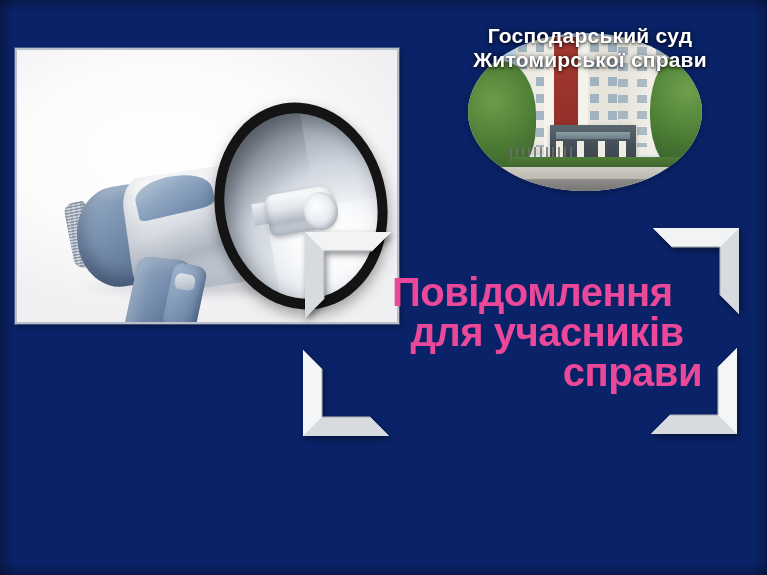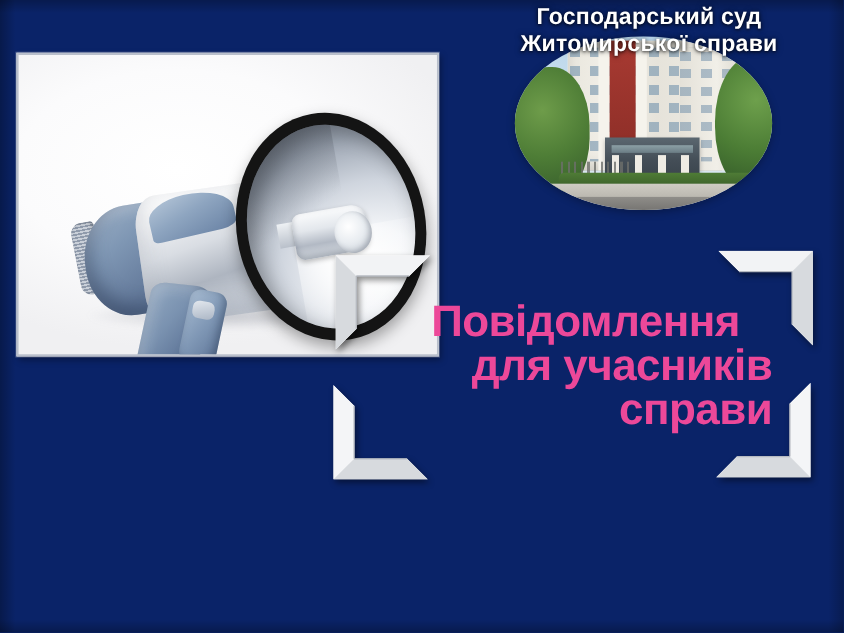--- a/index.html
+++ b/index.html
@@ -306,21 +306,21 @@
   .bracket svg { display:block; width:100%; height:100%; filter: drop-shadow(2px 3px 3px rgba(0,0,0,.45)); }
   .br-tl { left: 305px; top: 232px; }
   .br-tr { left: 653px; top: 228px; }
   .br-bl { left: 303px; top: 350px; }
   .br-br { left: 651px; top: 348px; }
 
   
   .header-text {
     position: absolute;
     left: 430px;
-    top: 4px;
+    top: 24px;
     width: 320px;
     text-align: center;
     color: #ffffff;
     font-size: 21px;
     font-weight: 700;
     line-height: 1.12;
     letter-spacing: .2px;
     text-shadow: 0 1px 3px rgba(0,0,0,.75), 0 0 6px rgba(0,0,0,.5);
     z-index: 5;
   }
@@ -334,21 +334,21 @@
     width: 310px;
     color: #ec4899;
     font-size: 40px;
     font-weight: 700;
     line-height: 1.0;
     letter-spacing: -0.5px;
     z-index: 4;
   }
   .title-line { display: block; white-space: nowrap; }
   .title-line.l1 { text-align: left; }
-  .title-line.l2 { text-align: right; }
+  .title-line.l2 { text-align: center; }
   .title-line.l3 { text-align: right; }
 </style>
 </head>
 <body>
 
 <div id="slide">
 
   <div class="photo-frame">
     <div class="photo-inner">
       <div class="megaphone">

